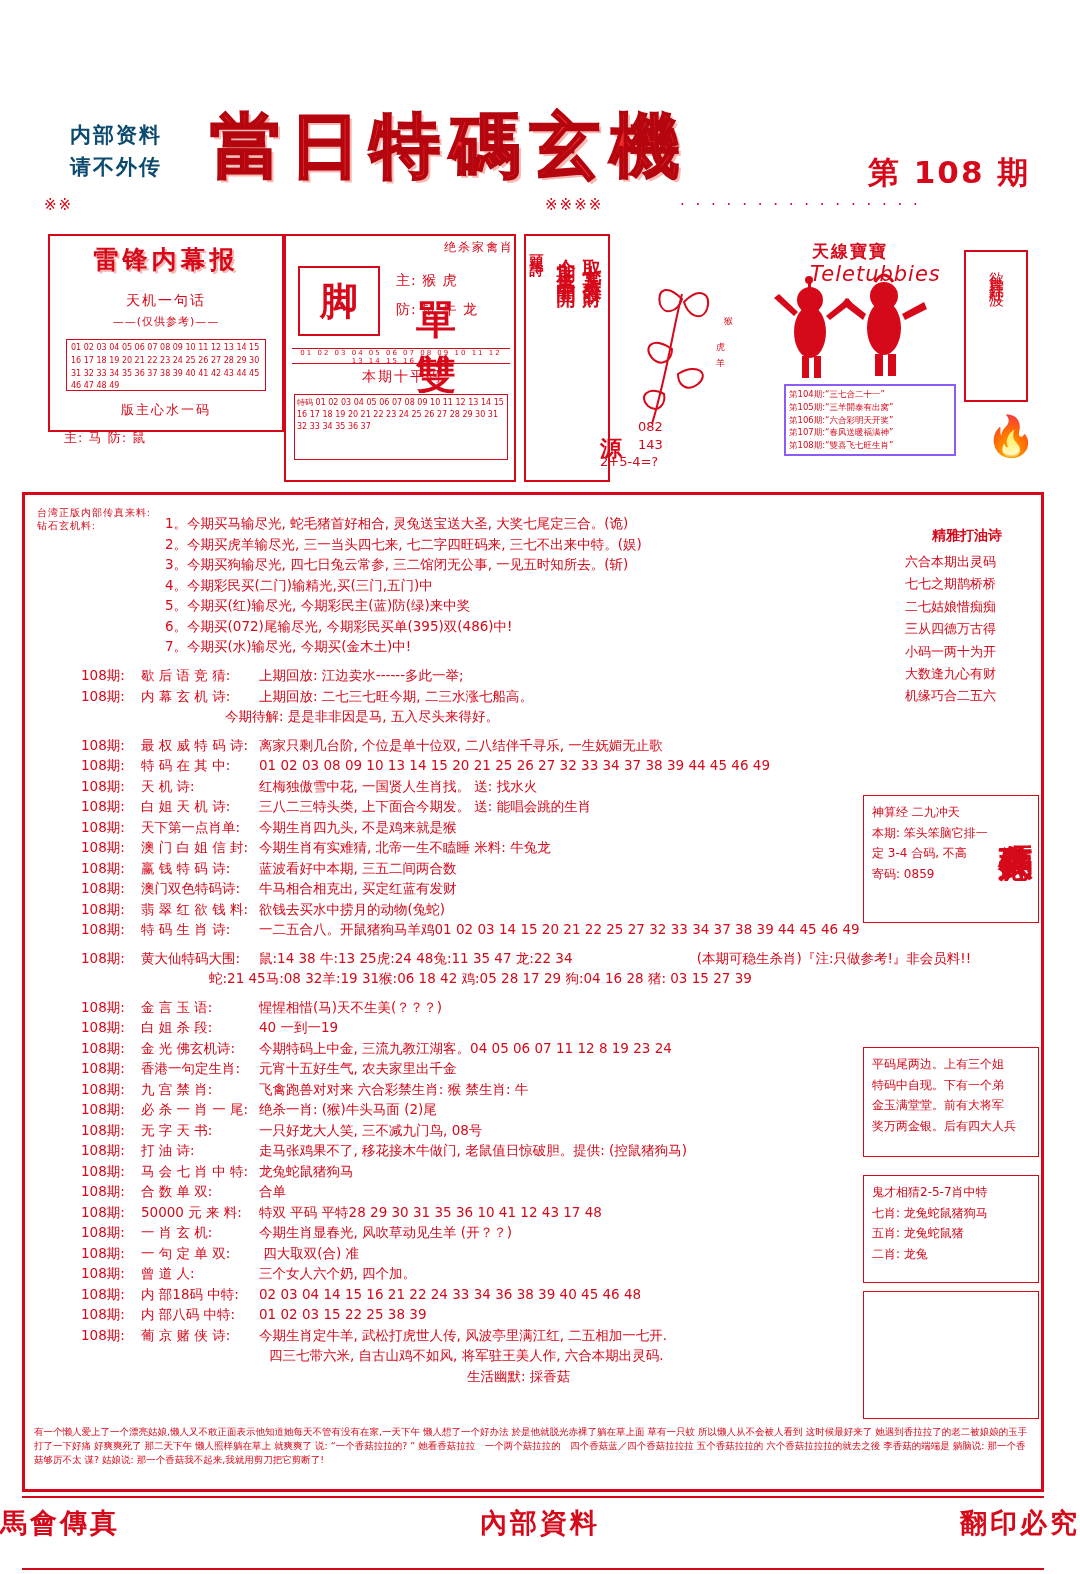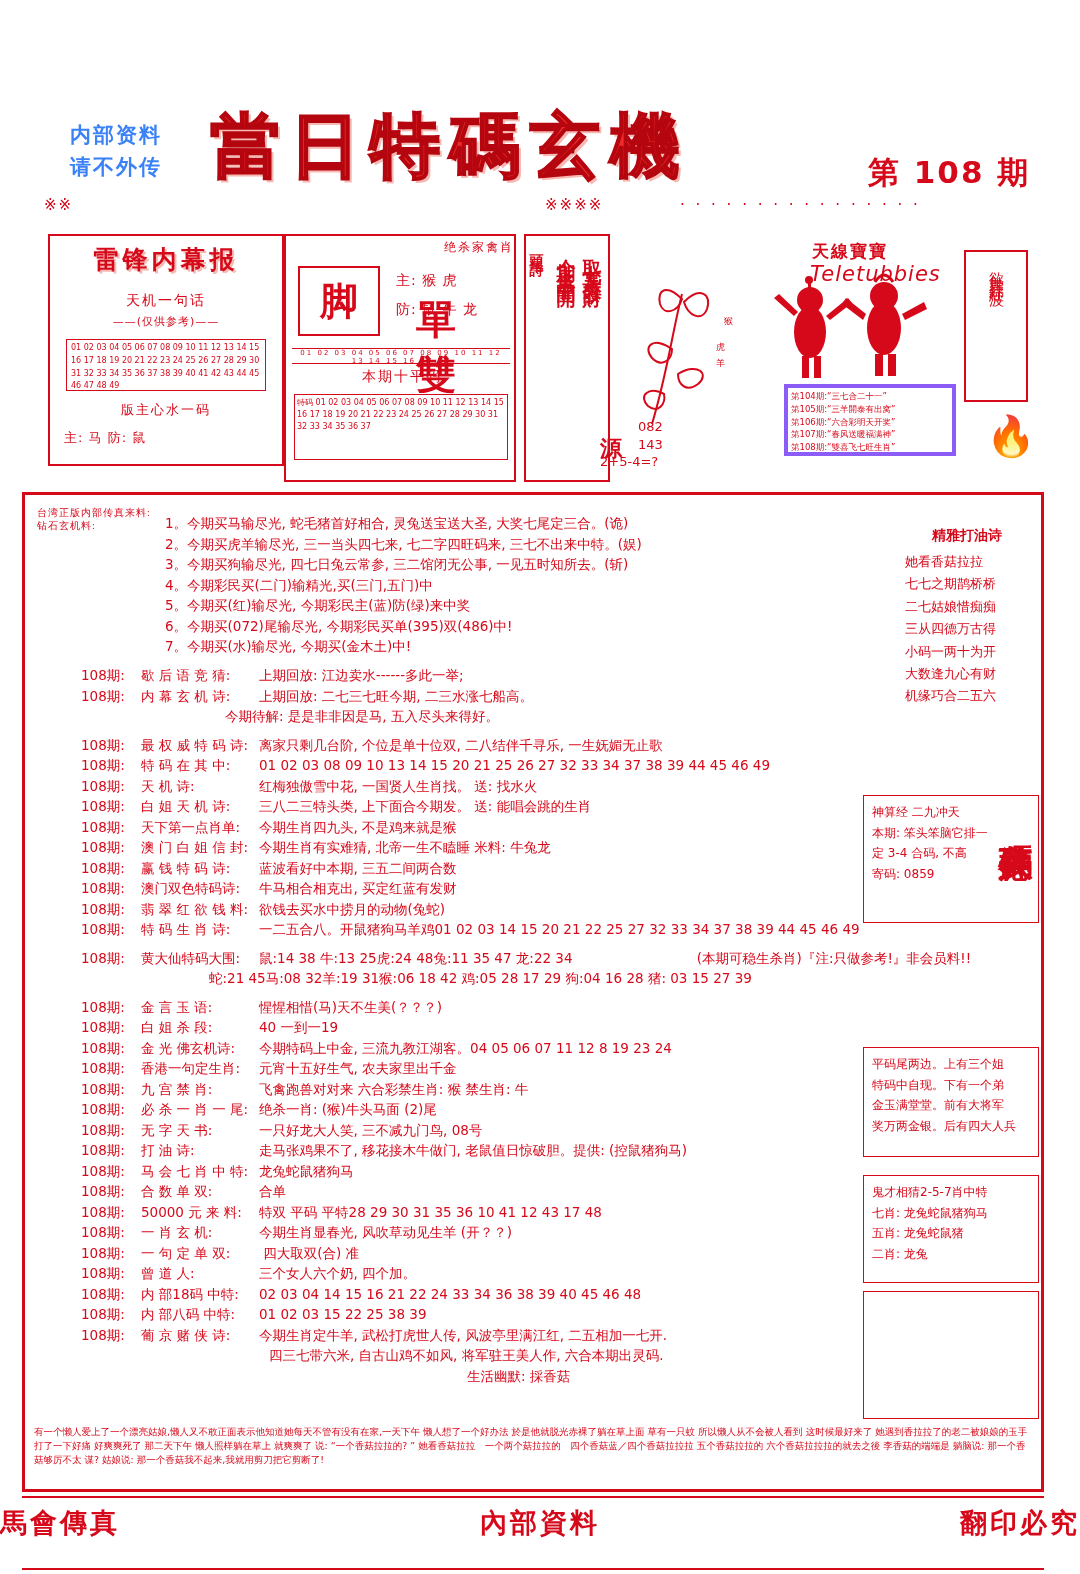--- a/index.html
+++ b/index.html
@@ -17,21 +17,21 @@
     padding:0;
   }
   
   .masthead {
     position:absolute; left:0; top:0; width:1080px; height:205px;
   }
   .side-note {
     position:absolute; left:70px; top:120px;
     font-size:21px; font-weight:bold; line-height:1.5;
     letter-spacing:2px;
-    color:#3b82f6;
+    color:#0c4a6e;
   }
   .main-title {
     position:absolute; left:210px; top:100px;
     font-size:70px; font-weight:bold;
     letter-spacing:10px;
     color:#ef2a2a;
     -webkit-text-stroke:2px #b5060f;
     text-shadow:3px 3px 0 #f6b9b3;
   }
   .issue-no {
@@ -43,21 +43,21 @@
   .dots-r { position:absolute; left:680px; top:196px; font-size:15px; letter-spacing:3px; }
 
   
   .upper {
     position:absolute; left:34px; top:228px; width:1012px; height:258px;
   }
   .box {
     border:2px solid #d6091a;
     position:absolute;
   }
-  .bx-lt { left:14px; top:6px; width:236px; height:232px; }
+  .bx-lt { left:14px; top:6px; width:236px; height:198px; }
   .bx-lt .bt {
     text-align:center; font-size:25px; font-weight:bold; letter-spacing:4px;
     margin-top:7px; text-shadow:2px 2px 0 #f6b9b3;
   }
   .bx-lt .sub { text-align:center; font-size:14px; margin-top:16px; letter-spacing:2px;}
   .bx-lt .dash { text-align:center; font-size:11px; margin-top:4px; letter-spacing:1px;}
   .bx-lt .tinytable {
     margin:10px auto 0; width:200px; height:52px;
     border:1px solid #d6091a;
     font-size:8px; line-height:1.6; padding:2px 4px;
@@ -93,21 +93,21 @@
     font-size:19px; font-weight:bold; letter-spacing:5px;
     margin:8px auto 0; display:block; height:232px;
   }
   .vtext.sm { font-size:14px; letter-spacing:3px;}
 
   .bx-art { left:578px; top:6px; width:350px; height:248px; border:none;}
   .art-sub { position:absolute; left:200px; top:6px; font-size:17px; letter-spacing:2px; font-weight:bold;}
   .art-sub2 { position:absolute; left:198px; top:28px; font-size:21px; font-style:italic; letter-spacing:1px;}
   .tiny-list {
     position:absolute; left:172px; top:150px; width:172px; height:72px;
-    border:4px solid #8b5cf6; font-size:8.5px; line-height:1.5; padding:2px 3px;
+    border:2px solid #8b5cf6; font-size:8.5px; line-height:1.5; padding:2px 3px;
   }
   .tiny-list div { white-space:nowrap; overflow:hidden;}
   .figs { position:absolute; left:0; top:20px; width:180px; height:180px;}
   .bx-right { left:930px; top:22px; width:64px; height:152px; }
   .bx-right .vt { writing-mode:vertical-rl; text-orientation:upright; font-size:15px; letter-spacing:4px; margin:8px auto 0; display:block;}
   .src-box {
     position:absolute; left:566px; top:190px; width:120px; height:60px;
     font-size:13px; line-height:1.35;
   }
   .src-label { position:absolute; left:0; top:16px; font-size:22px; font-weight:bold;}
@@ -329,21 +329,21 @@
     <div class="row" style="margin-left:44px;"><span class="lbl2">108期:</span><span class="lbl">曾  道  人:</span><span>三个女人六个奶, 四个加。</span></div>
     <div class="row" style="margin-left:44px;"><span class="lbl2">108期:</span><span class="lbl">内 部18码 中特:</span><span>02 03 04 14 15 16 21 22 24 33 34 36 38 39 40 45 46 48</span></div>
     <div class="row" style="margin-left:44px;"><span class="lbl2">108期:</span><span class="lbl">内 部八码 中特:</span><span>01 02 03 15 22 25 38 39</span></div>
     <div class="row" style="margin-left:44px;"><span class="lbl2">108期:</span><span class="lbl">葡 京 赌 侠 诗:</span><span>今期生肖定牛羊, 武松打虎世人传, 风波亭里满江红, 二五相加一七开.</span></div>
 
     <div class="row indent" style="margin-left:44px;">四三七带六米, 自古山鸡不如风, 将军驻王美人作, 六合本期出灵码.</div>
     <div class="row" style="margin-left:430px;">生活幽默: 採香菇</div>
 
     <div class="rbox rb1">
       <div class="ti">精雅打油诗</div>
-      <div>她看香菇拉拉</div>
+      <div>六合本期出灵码</div>
       <div>七七之期鹊桥桥</div>
       <div>二七姑娘惜痴痴</div>
       <div>三从四德万古得</div>
       <div>小码一两十为开</div>
       <div>大数逢九心有财</div>
       <div>机缘巧合二五六</div>
     </div>
 
     <div class="rbox rb2">
       <div class="note-small">神算经     二九冲天</div>

